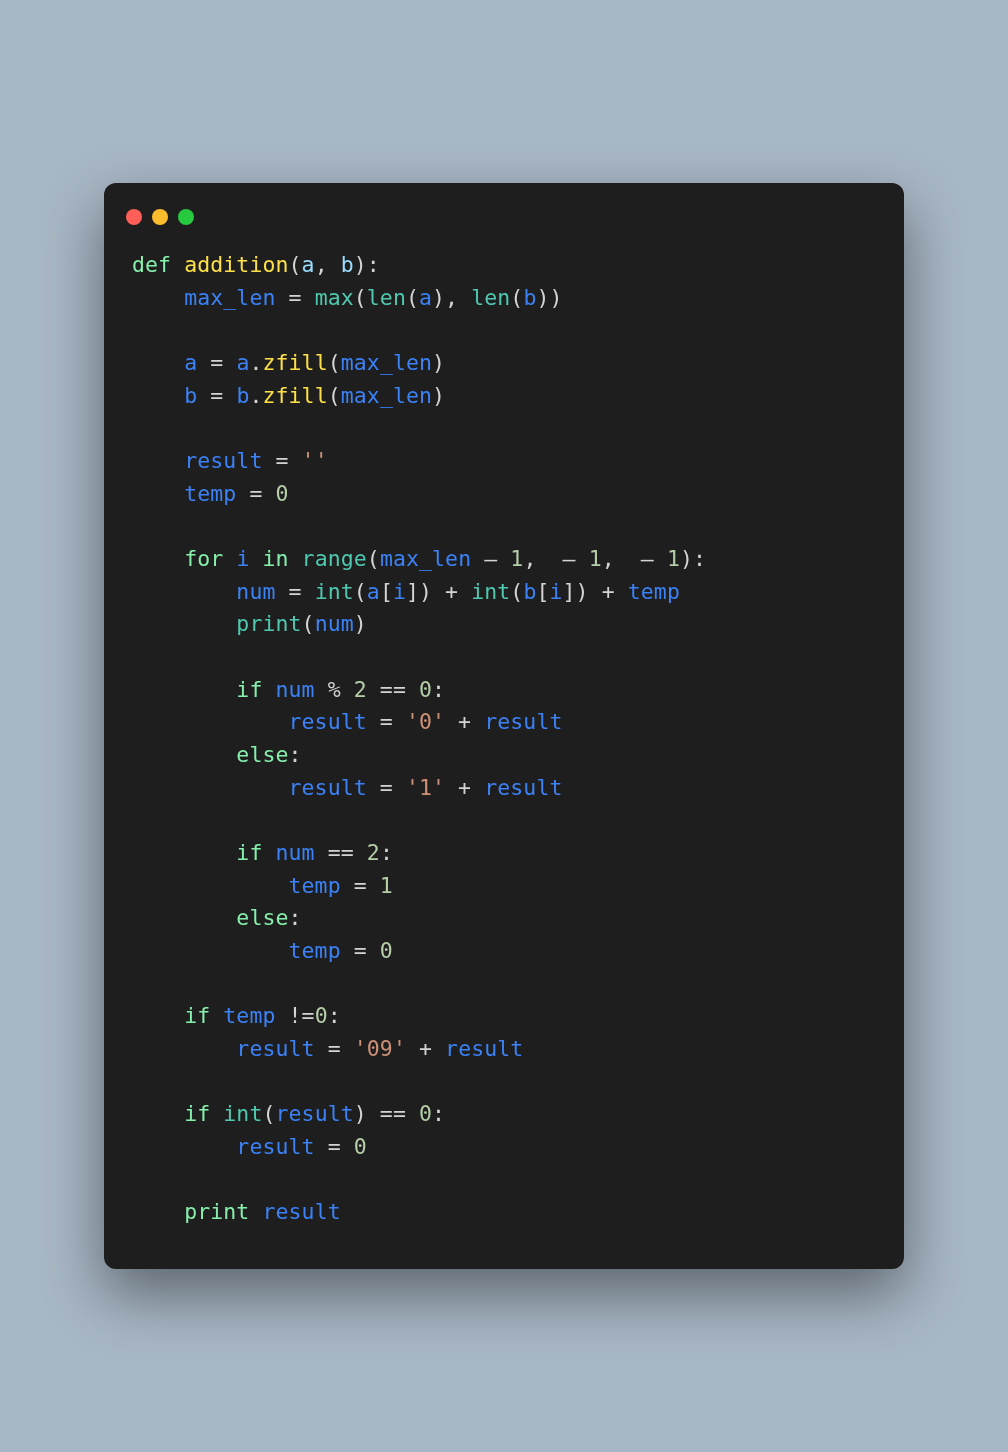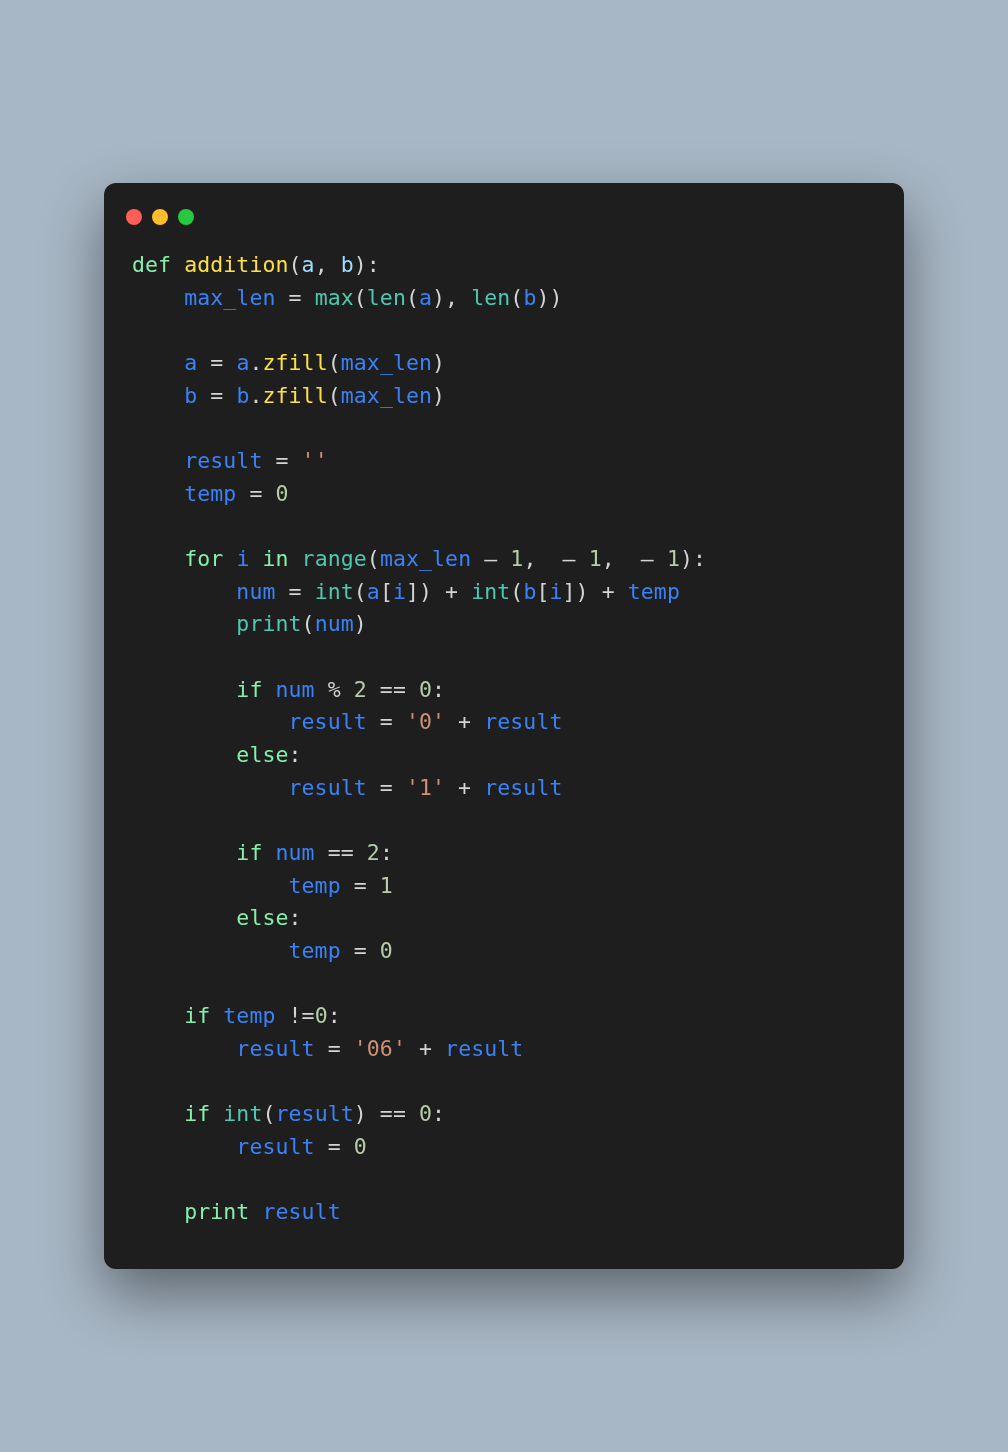--- a/index.html
+++ b/index.html
@@ -76,19 +76,19 @@
 <span class="pun">            </span><span class="var">result</span><span class="op"> = </span><span class="str">'0'</span><span class="op"> + </span><span class="var">result</span>
 <span class="pun">        </span><span class="kw">else</span><span class="pun">:</span>
 <span class="pun">            </span><span class="var">result</span><span class="op"> = </span><span class="str">'1'</span><span class="op"> + </span><span class="var">result</span>
 
 <span class="pun">        </span><span class="kw">if</span><span class="pun"> </span><span class="var">num</span><span class="op"> == </span><span class="num">2</span><span class="pun">:</span>
 <span class="pun">            </span><span class="var">temp</span><span class="op"> = </span><span class="num">1</span>
 <span class="pun">        </span><span class="kw">else</span><span class="pun">:</span>
 <span class="pun">            </span><span class="var">temp</span><span class="op"> = </span><span class="num">0</span>
 
 <span class="pun">    </span><span class="kw">if</span><span class="pun"> </span><span class="var">temp</span><span class="op"> !=</span><span class="num">0</span><span class="pun">:</span>
-<span class="pun">        </span><span class="var">result</span><span class="op"> = </span><span class="str">'06'</span><span class="op"> + </span><span class="var">result</span>
+<span class="pun">        </span><span class="var">result</span><span class="op"> = </span><span class="str">'09'</span><span class="op"> + </span><span class="var">result</span>
 
 <span class="pun">    </span><span class="kw">if</span><span class="pun"> </span><span class="bi">int</span><span class="pun">(</span><span class="var">result</span><span class="pun">)</span><span class="op"> == </span><span class="num">0</span><span class="pun">:</span>
 <span class="pun">        </span><span class="var">result</span><span class="op"> = </span><span class="num">0</span>
 
 <span class="pun">    </span><span class="kw">print</span><span class="pun"> </span><span class="var">result</span></div>
 </div>
 
 </body></html>

